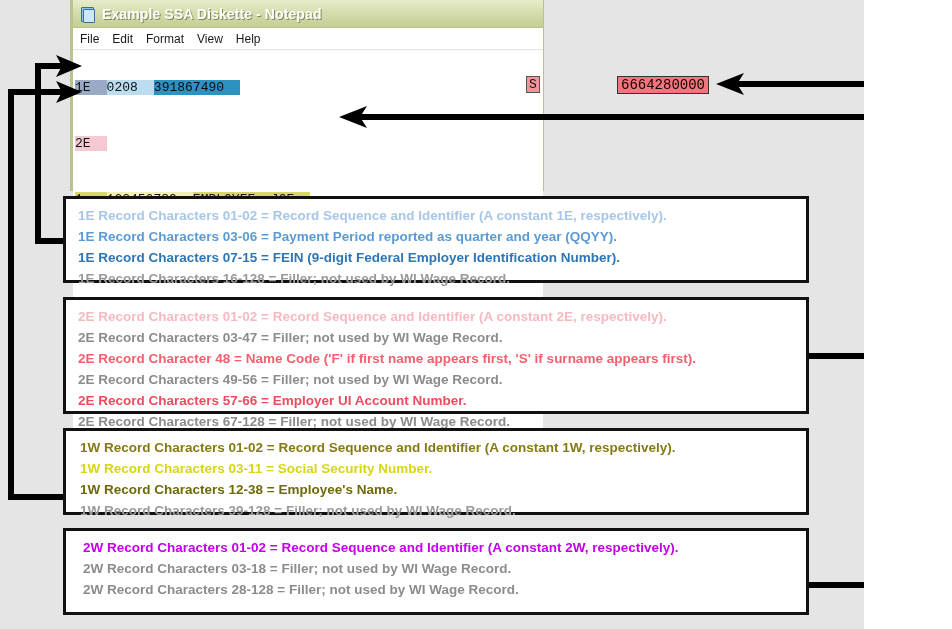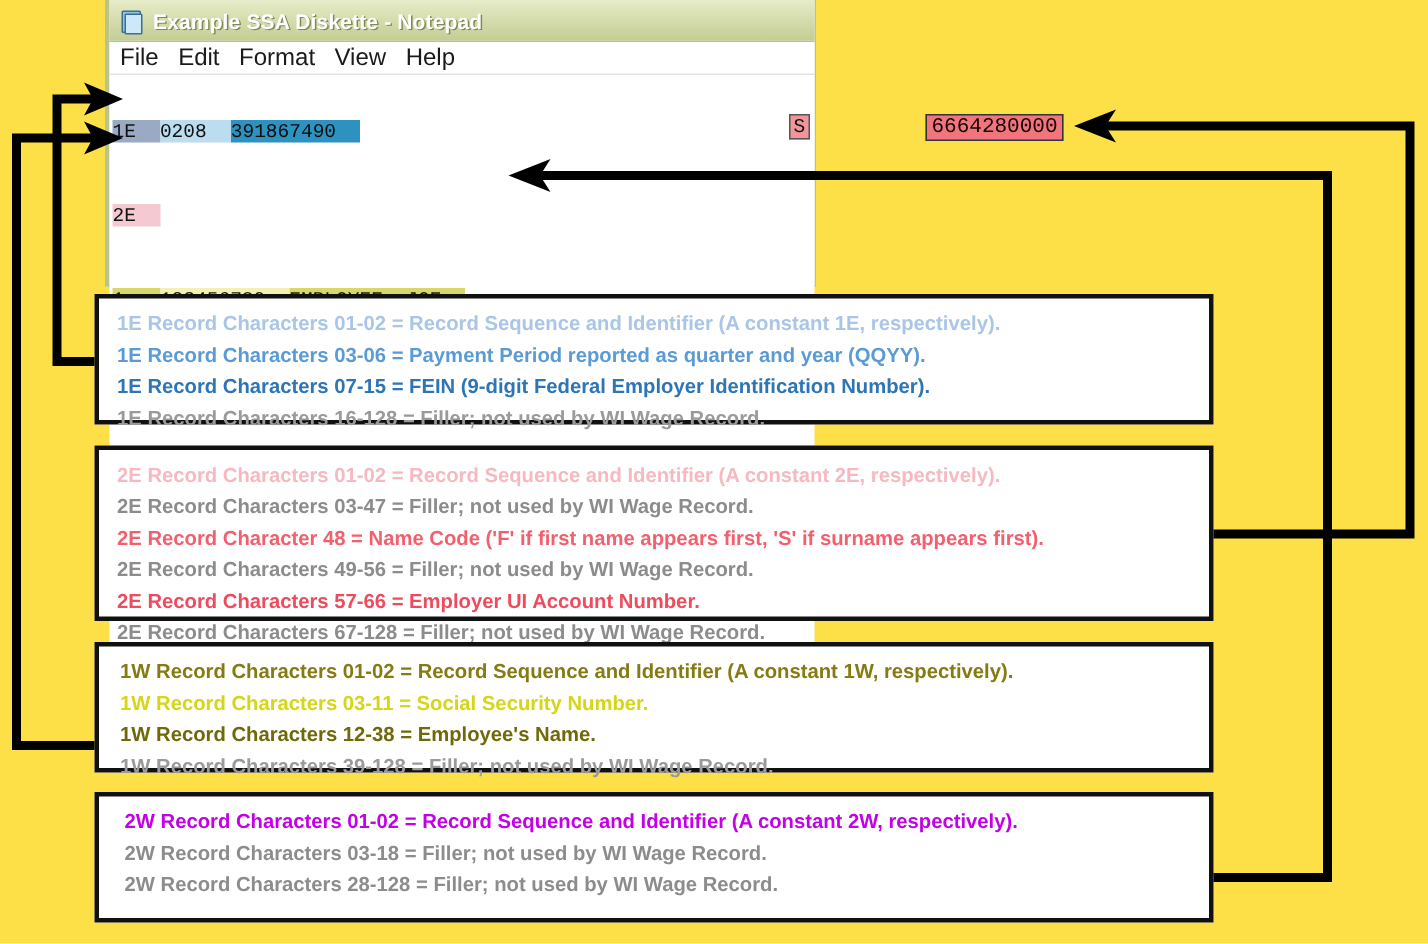--- a/index.html
+++ b/index.html
@@ -2,23 +2,23 @@
 <html><head>
 <meta charset="utf-8">
 <style>
   html, body {
     margin: 0;
     padding: 0;
     background: #ffffff;
   }
   #page {
     position: relative;
-    width: 952px;
+    width: 864px;
     height: 629px;
-    background: #fde047;
+    background: #e5e5e5;
     overflow: hidden;
     font-family: "Liberation Sans", sans-serif;
   }
 
   
   #notepad {
     position: absolute;
     left: 70px;
     top: 0px;
     width: 470px;
@@ -67,21 +67,21 @@
   }
   #menubar {
     height: 21px;
     background: #ffffff;
     display: flex;
     align-items: center;
     padding-left: 7px;
     border-bottom: 1px solid #e3e3e3;
   }
   .menu-item {
-    font-size: 16px;
+    font-size: 12px;
     color: #1a1a1a;
     margin-right: 13px;
     white-space: nowrap;
     cursor: default;
   }
   #textarea {
     position: relative;
     background: #ffffff;
     padding: 3px 0 0 2px;
     font-family: "Liberation Mono", "DejaVu Sans Mono", monospace;

